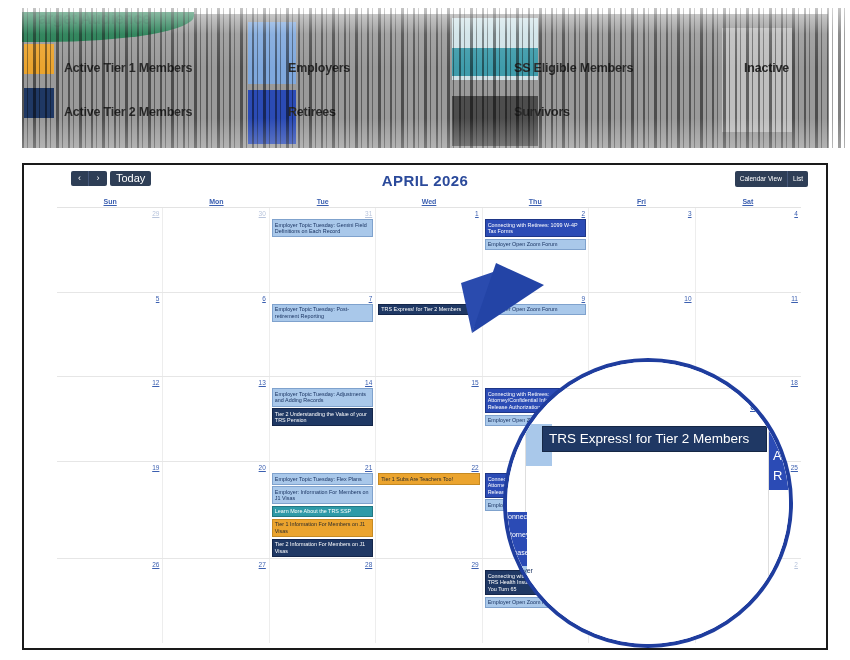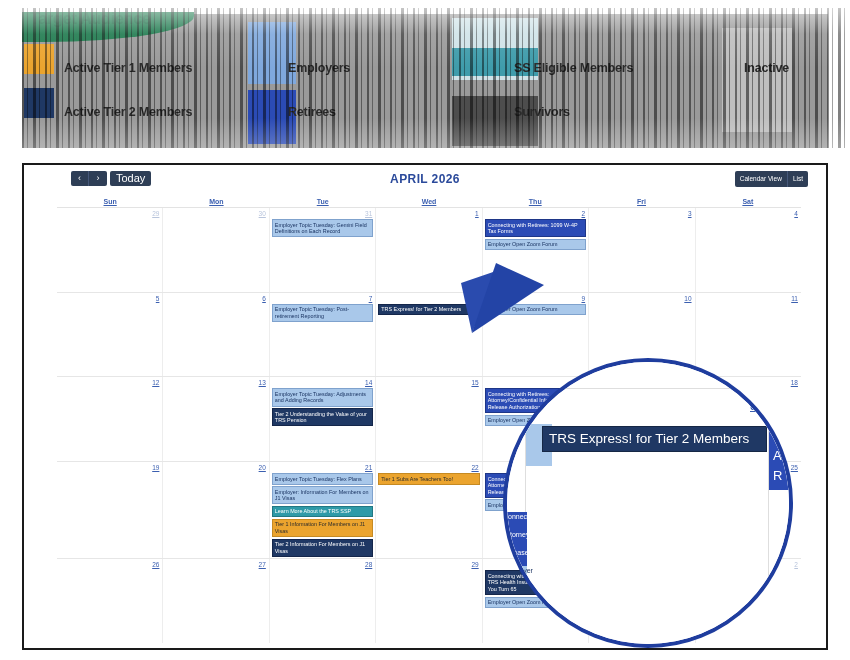--- a/index.html
+++ b/index.html
@@ -84,21 +84,21 @@
     border-right: 1px solid #46587a;
   }
   .nav-btn:last-child { border-right: none; }
   .today-btn {
     position: absolute; left: 86px; top: 6px;
     background: #2e3e56; color: #ffffff; font-size: 11px;
     padding: 3px 6px; border-radius: 2px; cursor: pointer; line-height: 9px;
   }
   .cal-month {
     position: absolute; left: 0; right: 0; top: 7px; text-align: center;
-    color: #2b4a9b; font-size: 12px; font-weight: bold; letter-spacing: 0.4px;
+    color: #2b4a9b; font-size: 15px; font-weight: bold; letter-spacing: 0.4px;
   }
   .view-group {
     position: absolute; right: 18px; top: 6px; display: flex;
     border-radius: 2px; overflow: hidden;
   }
   .view-btn {
     background: #2e3e56; color: #ffffff; font-size: 6.5px;
     padding: 4px 5px; line-height: 8px; cursor: pointer;
     border-right: 1px solid #46587a;
   }

